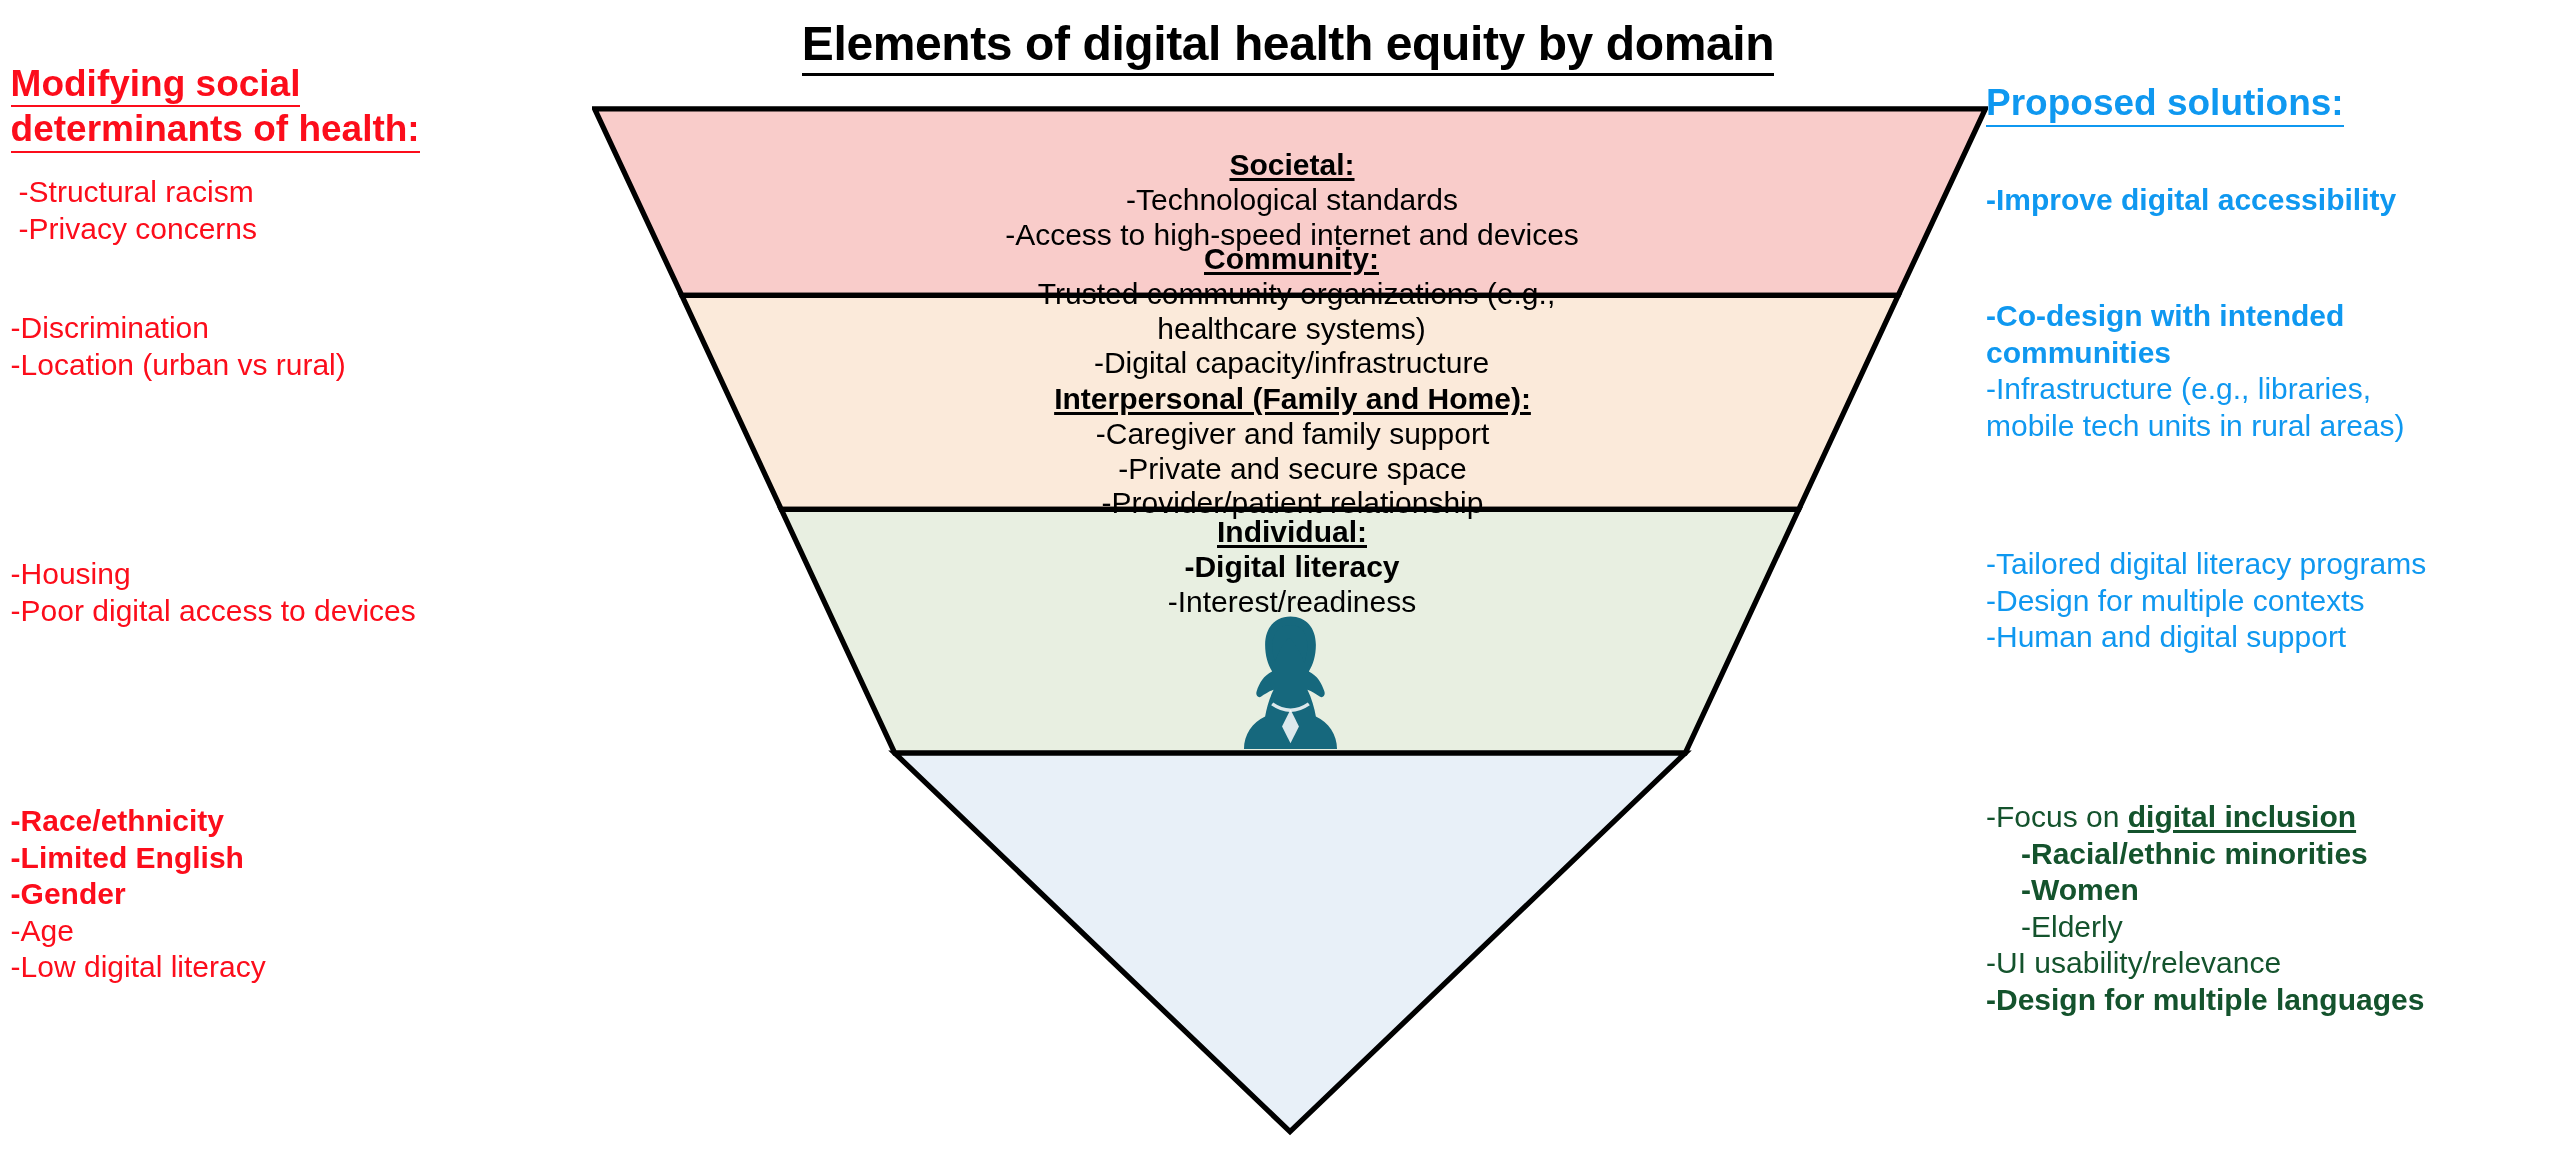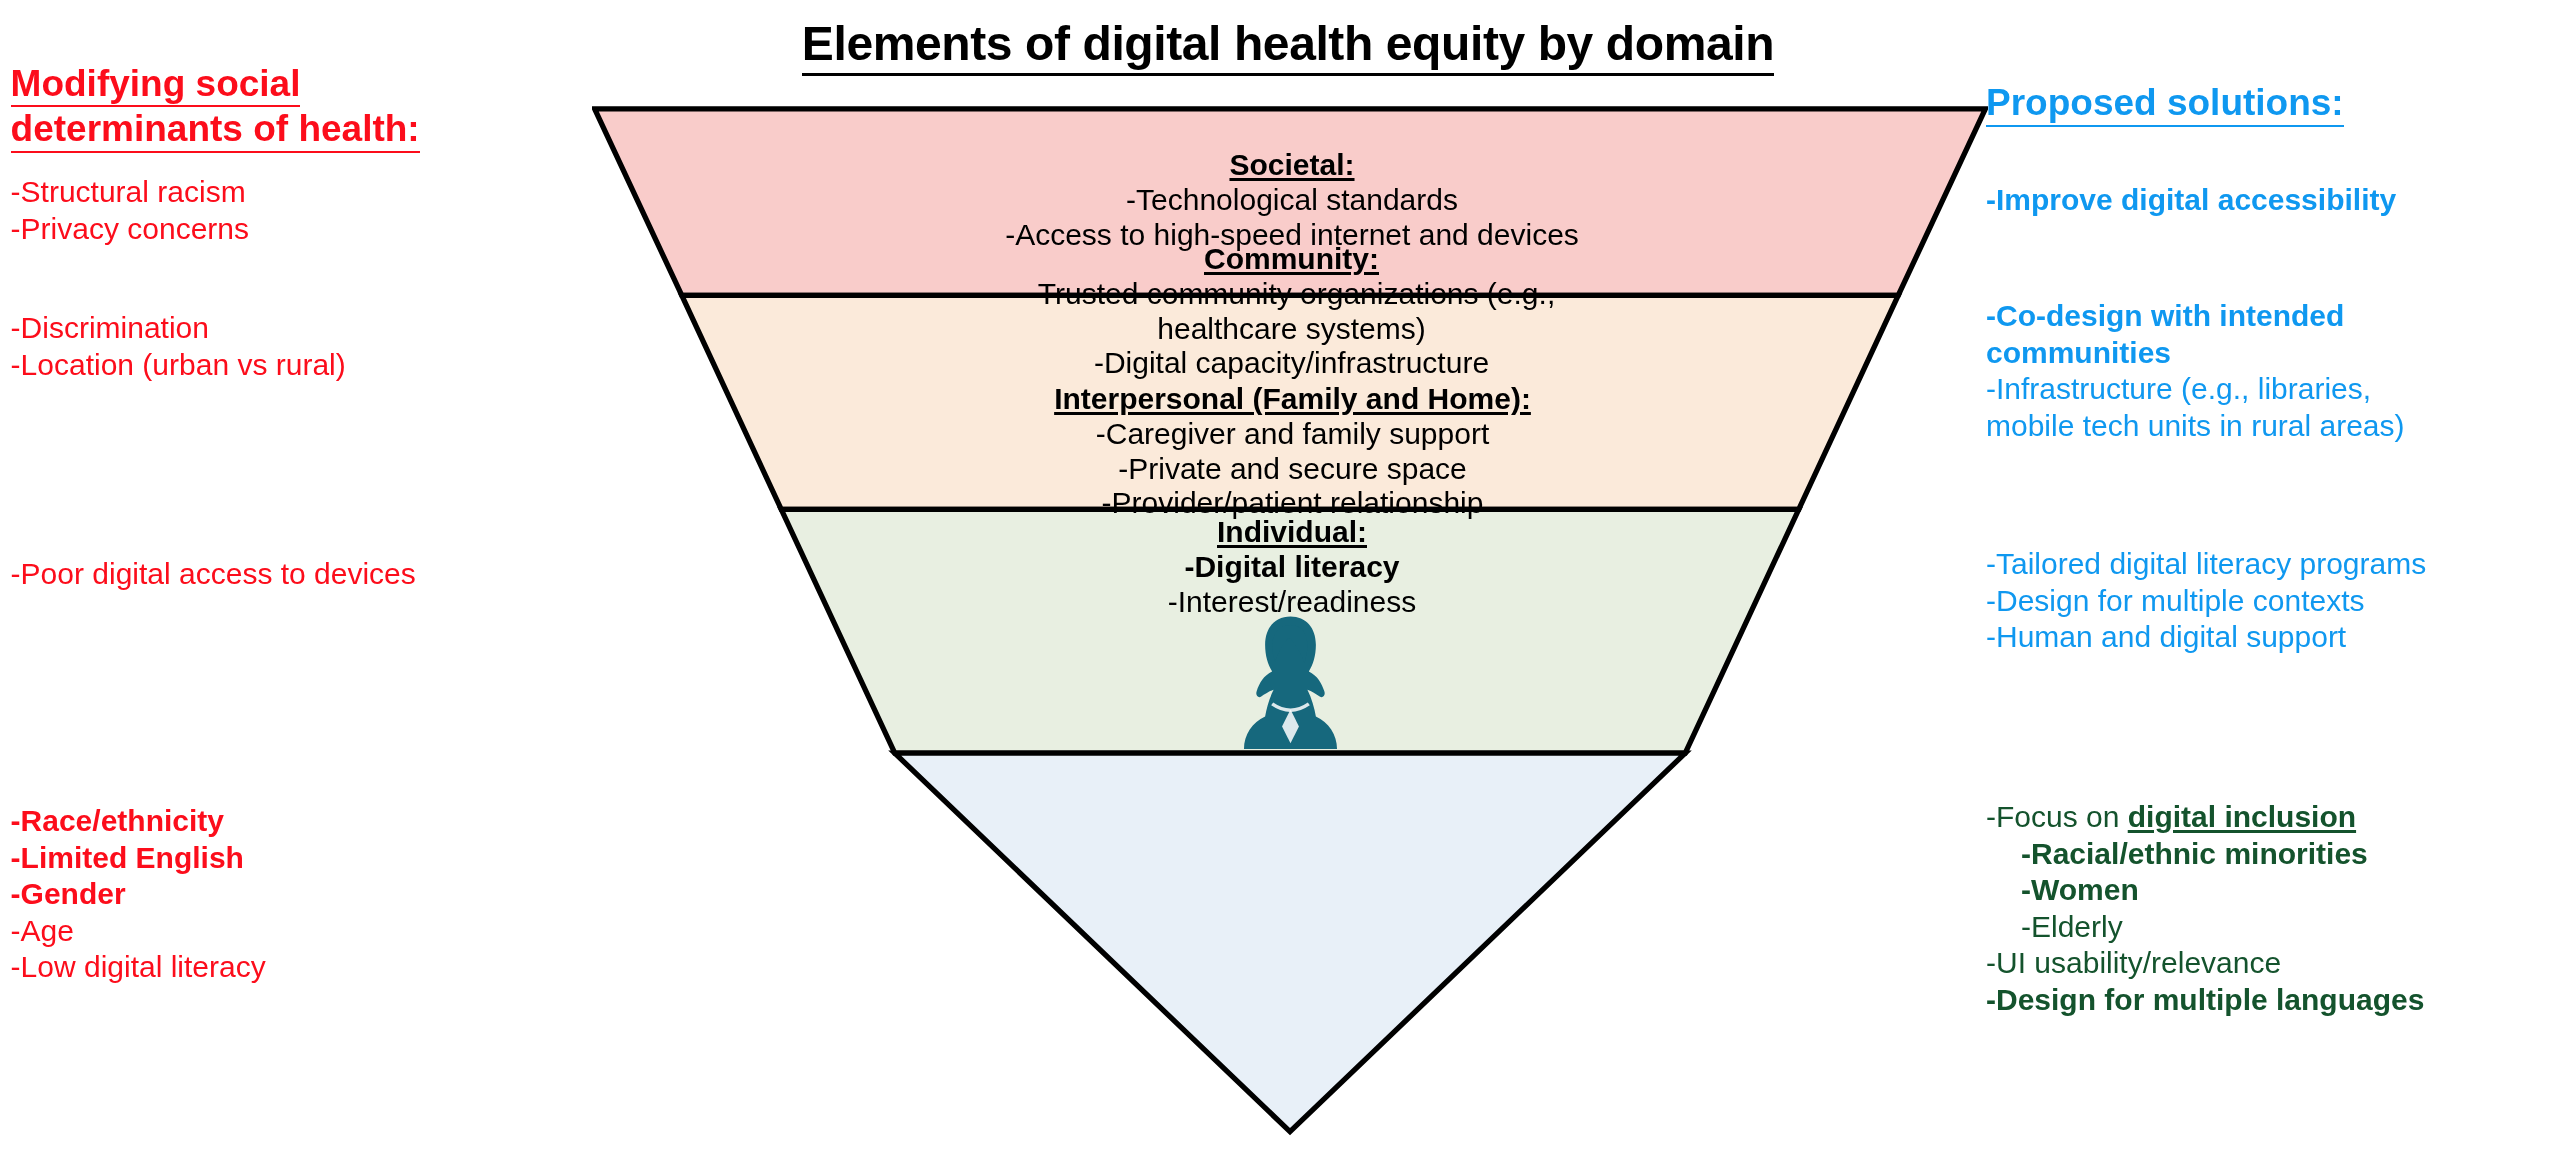--- a/index.html
+++ b/index.html
@@ -120,31 +120,32 @@
   </div>
 </div>
 
 <div id="left-head" class="col">
   <div class="col-head" style="color:#fc0d1b;">
     <span style="display:inline-block;border-bottom:2.6px solid #fc0d1b;">Modifying social </span><br>
     <span style="display:inline-block;border-bottom:2.6px solid #fc0d1b;">determinants of health:</span>
   </div>
 </div>
 
-<div id="left-g1" class="grp" style="color:#fc0d1b;">
+<div id="left-g1" class="grp" style="color:#fc0d1b;margin-left:8px;">
   <div>-Structural racism</div>
   <div>-Privacy concerns</div>
 </div>
 
 <div id="left-g2" class="grp" style="color:#fc0d1b;">
   <div>-Discrimination</div>
   <div>-Location (urban vs rural)</div>
 </div>
 
 <div id="left-g3" class="grp" style="color:#fc0d1b;">
+  <div>-Housing</div>
   <div>-Poor digital access to devices</div>
 </div>
 
 <div id="left-g4" class="grp" style="color:#fc0d1b;">
   <div class="b">-Race/ethnicity</div>
   <div class="b">-Limited English</div>
   <div class="b">-Gender</div>
   <div>-Age</div>
   <div>-Low digital literacy</div>
 </div>

